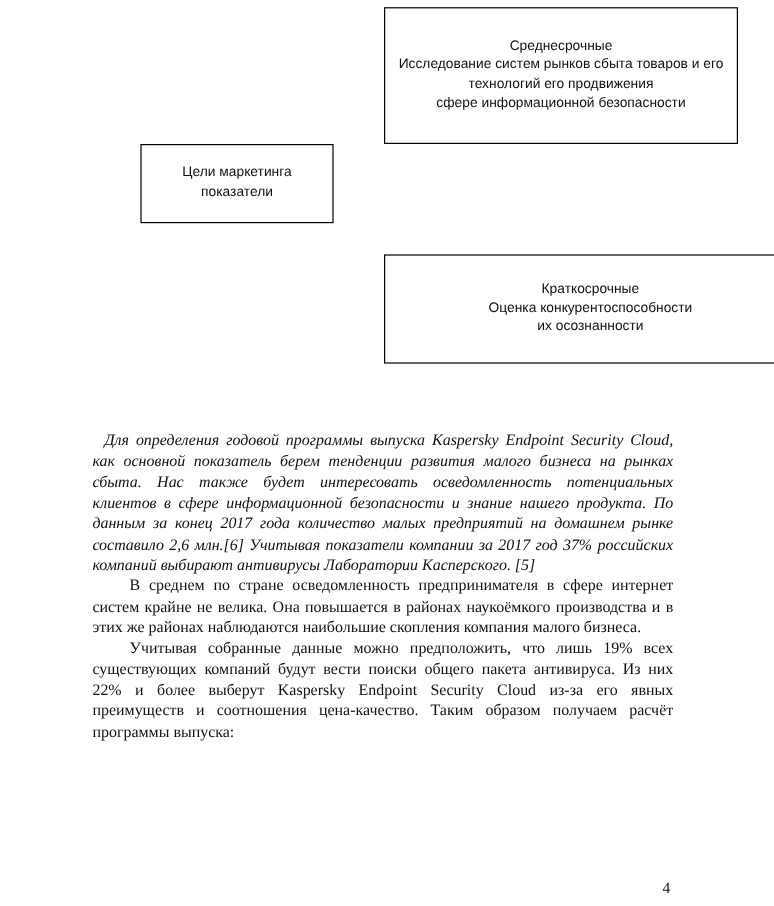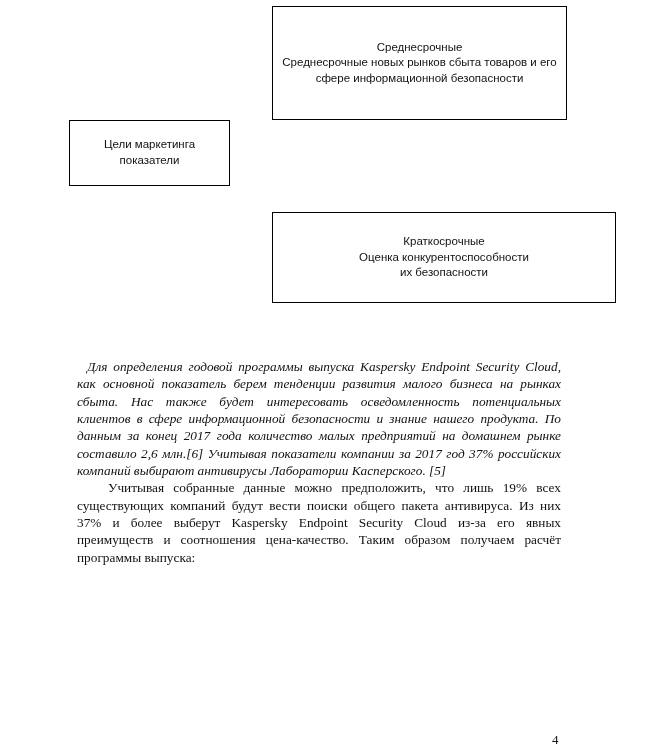--- a/index.html
+++ b/index.html
@@ -1,21 +1,21 @@
 <!DOCTYPE html>
 <html><head>
 <meta charset="utf-8">
 <style>
   html, body { margin:0; padding:0; background:#ffffff; }
   body { width:645px; height:755px; position:relative; overflow:hidden; }
   .box {
     position:absolute; border:1.5px solid #000; box-sizing:border-box;
     display:flex; flex-direction:column; justify-content:center; align-items:center;
     font-family:"Liberation Sans", sans-serif; font-size:11.5px; line-height:15.6px;
-    color:#111; text-align:center;
+    color:#111; text-align:center;margin-left:48px;
   }
   .box span { display:block; }
   #box-mid { left:272px; top:6px; width:295px; height:114px; }
   #box-goal { left:69px; top:120px; width:161px; height:66px; }
   #box-short { left:272px; top:212px; width:344px; height:91px; }
   .body-text {
     position:absolute; left:77px; top:358px; width:484px;
     font-family:"Liberation Serif", serif; font-size:13.3px; line-height:17.35px; color:#111;
   }
   .body-text p { margin:0; text-align:justify; }
@@ -25,33 +25,35 @@
   .page-num {
     position:absolute; left:552px; top:732px;
     font-family:"Liberation Serif", serif; font-size:13px; color:#111;
   }
 </style>
 </head>
 <body>
 
 <div class="box" id="box-mid">
   <span>Среднесрочные</span>
-  <span>Среднесрочные новых рынков сбыта товаров и его</span>
+  <span>Исследование систем рынков сбыта товаров и его</span>
+  <span>технологий его продвижения</span>
   <span>сфере информационной безопасности</span>
 </div>
 
 <div class="box" id="box-goal">
   <span>Цели маркетинга</span>
   <span>показатели</span>
 </div>
 
 <div class="box" id="box-short">
   <span>Краткосрочные</span>
   <span>Оценка конкурентоспособности</span>
-  <span>их безопасности</span>
+  <span>их осознанности</span>
 </div>
 
 <div class="body-text">
   <p class="p1">Для определения годовой программы выпуска Kaspersky Endpoint Security Cloud, как основной показатель берем тенденции развития малого бизнеса на рынках сбыта. Нас также будет интересовать осведомленность потенциальных клиентов в сфере информационной безопасности и знание нашего продукта. По данным за конец 2017 года количество малых предприятий на домашнем рынке составило 2,6 млн.[6] Учитывая показатели компании за 2017 год 37% российских компаний выбирают антивирусы Лаборатории Касперского. [5]</p>
-  <p class="p3">Учитывая собранные данные можно предположить, что лишь 19% всех существующих компаний будут вести поиски общего пакета антивируса. Из них 37% и более выберут Kaspersky Endpoint Security Cloud из-за его явных преимуществ и соотношения цена-качество. Таким образом получаем расчёт программы выпуска:</p>
+  <p class="p2">В среднем по стране осведомленность предпринимателя в сфере интернет систем крайне не велика. Она повышается в районах наукоёмкого производства и в этих же районах наблюдаются наибольшие скопления компания малого бизнеса.</p>
+  <p class="p3">Учитывая собранные данные можно предположить, что лишь 19% всех существующих компаний будут вести поиски общего пакета антивируса. Из них 22% и более выберут Kaspersky Endpoint Security Cloud из-за его явных преимуществ и соотношения цена-качество. Таким образом получаем расчёт программы выпуска:</p>
 </div>
 
 <div class="page-num">4</div>
 
 </body></html>

